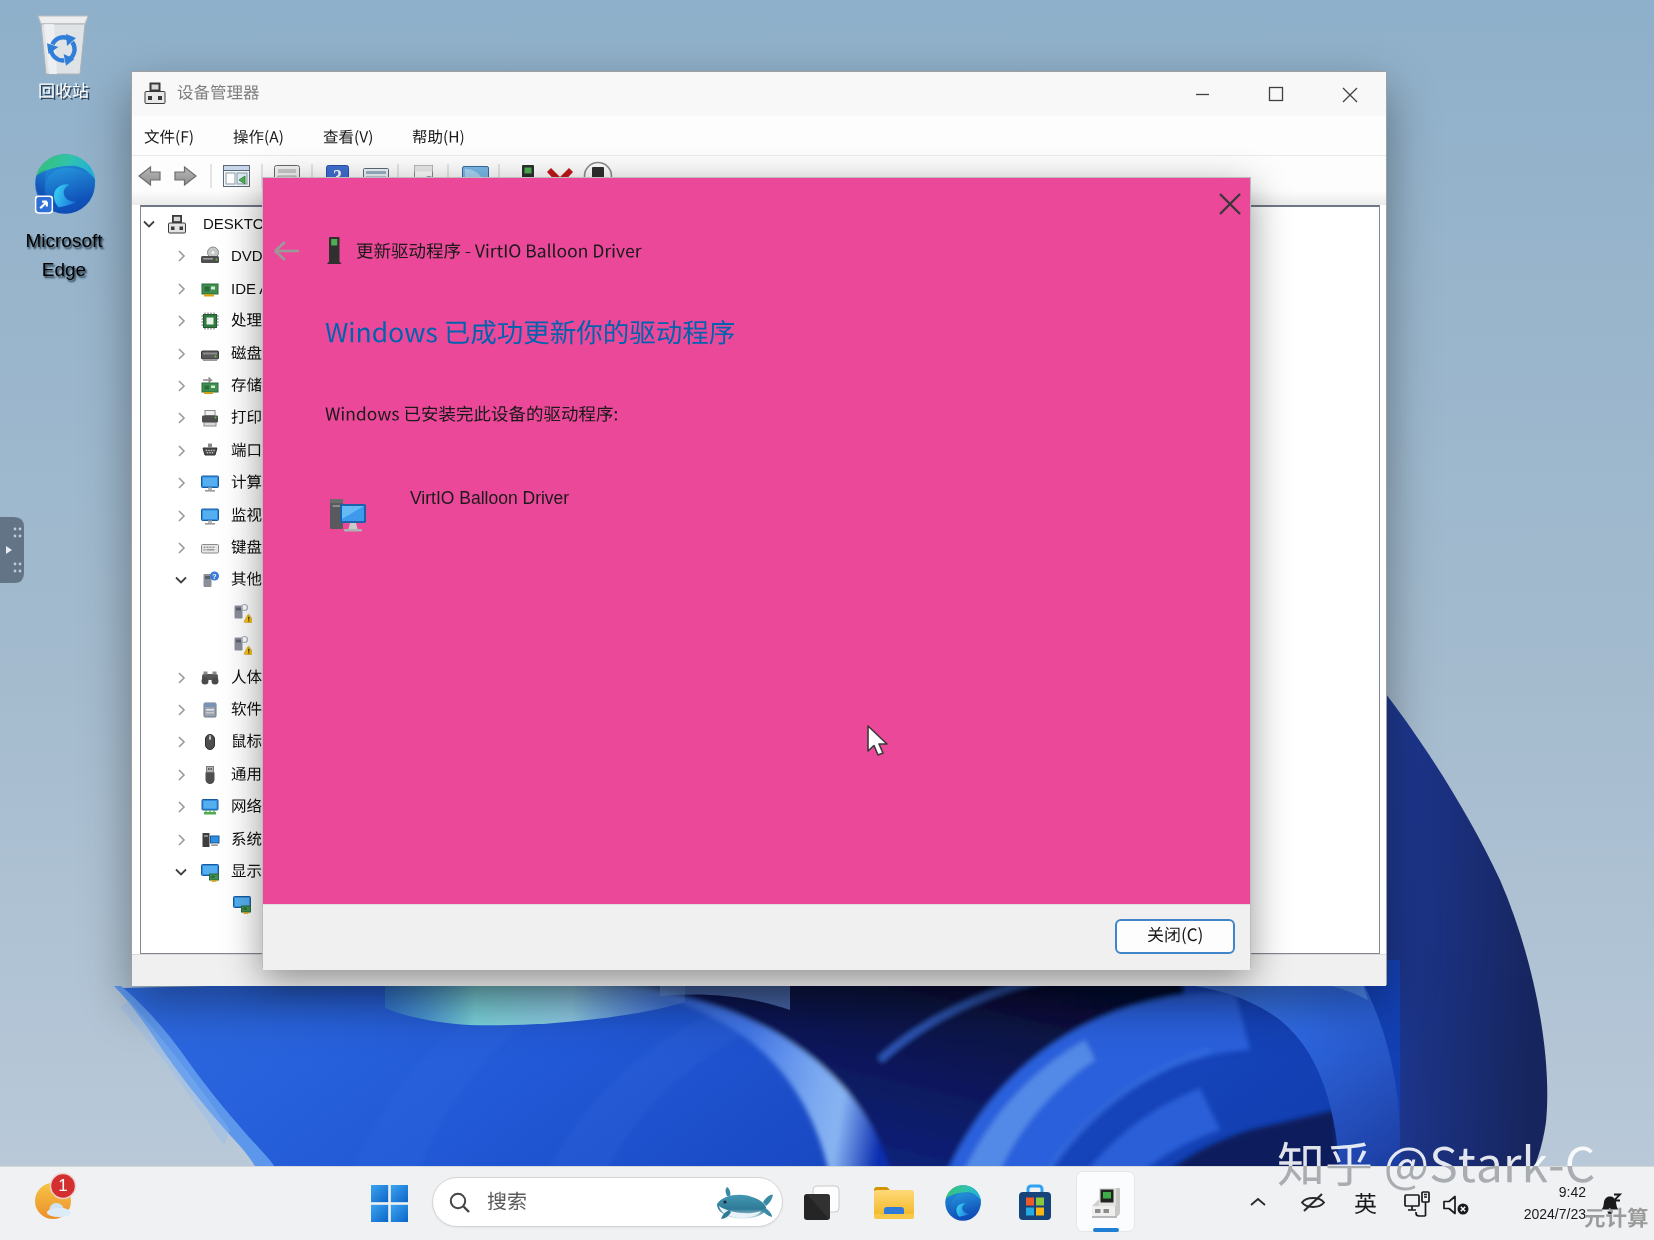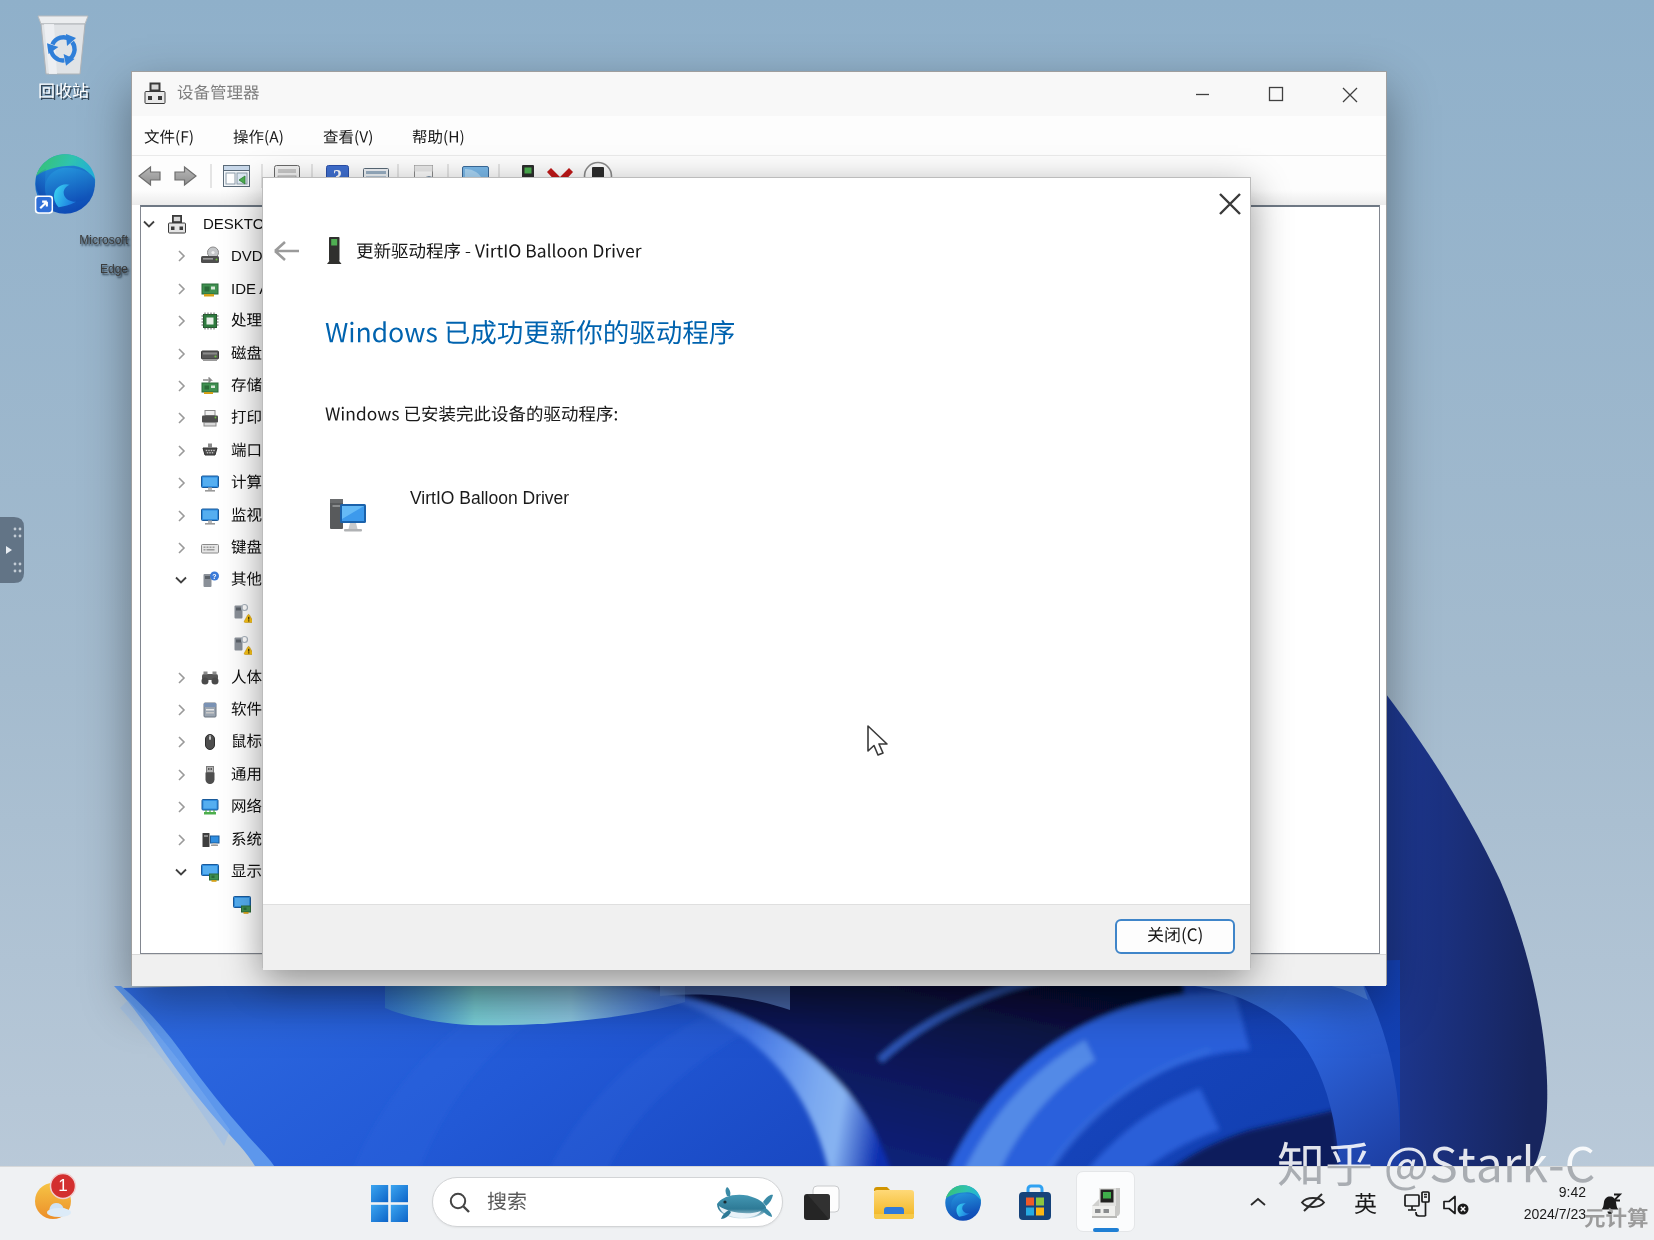--- a/index.html
+++ b/index.html
@@ -121,21 +121,21 @@
 <path d="M1.2 9 C2.6 4.2 7 0.8 12.1 0.8 C17.3 0.8 21.7 4.1 23 8.7 C23.4 10.2 23.4 11.3 23.2 12.3 C22.8 8.8 19.2 5.2 14.6 5.2 C9 5.2 4 7 1.2 9 Z" fill="url(#eg1)"></path>
 <path d="M23.2 10.2 C23.7 15.7 19.6 18.7 16.1 18.7 C13.4 18.7 11.5 17.2 11.5 15.3 C11.5 13.8 12.6 12.7 13.8 12.3 C12.3 11.8 10 12.2 8.7 13.9 C7.4 15.6 7.6 18.6 9.6 20.7 C6.6 19.9 4.5 17.2 4.5 13.8 C4.5 8.6 8.8 5.9 12.7 5.9 C17.8 5.9 22 7.9 23.2 10.2 Z" fill="url(#eg2)"></path>
 <path d="M9.6 20.7 C7.6 18.6 7.4 15.6 8.7 13.9 C10 12.2 12.3 11.8 13.8 12.3 C12.6 12.7 11.5 13.8 11.5 15.3 C11.5 17.2 13.4 18.7 16.1 18.7 C13.9 20 11.5 20.4 9.6 20.7 Z" fill="url(#eg3)"></path>
 <path d="M4.5 13.8 C4.5 17.2 6.6 19.9 9.6 20.7 C6 20.4 2.6 18 1.4 14.2 C1 12.8 0.9 11.4 1.2 9 C2.2 7.8 3.3 7 4.9 6.3 C4.6 7.9 4.5 11 4.5 13.8 Z" fill="url(#eg4)" opacity="0.8"></path>
 <g transform="translate(0.7,16.3) scale(0.31)">
 <rect x="0" y="0" width="22" height="22" rx="4" fill="#ffffff"></rect>
 <rect x="1.8" y="1.8" width="18.4" height="18.4" rx="3" fill="#2f6fd8"></rect>
 <path d="M6.5 15.5 L14.5 7.5 M14.5 7.5 L8.8 7.5 M14.5 7.5 L14.5 13.2" stroke="#fff" stroke-width="2.6" fill="none"></path>
 </g>
 </svg>
-<div style="position:absolute;left:0px;top:226px;width:128px;text-align:right;font-size:12px;color:#404040;text-shadow:1.5px 1.5px 2px rgba(20,35,50,.9);line-height:29px">Microsoft<br>Edge</div>
+<div style="position:absolute;left:0px;top:226px;width:128px;text-align:center;font-size:19px;color:#000000;text-shadow:1.5px 1.5px 2px rgba(20,35,50,.9);line-height:29px">Microsoft<br>Edge</div>
 <svg style="position:absolute;left:0;top:517px" width="24" height="66" viewBox="0 0 24 66">
 <path d="M0 0 L14 0 Q24 0 24 10 L24 56 Q24 66 14 66 L0 66 Z" fill="#5c6e80" opacity="0.92"></path>
 <path d="M6 29 l6 4 -6 4 Z" fill="#e8edf2"></path>
 <g fill="#c3ccd5">
 <circle cx="15" cy="12" r="1.4"></circle>
       <circle cx="20" cy="12" r="1.4"></circle>
 <circle cx="15" cy="19" r="1.4"></circle>
       <circle cx="20" cy="19" r="1.4"></circle>
 <circle cx="15" cy="47" r="1.4"></circle>
       <circle cx="20" cy="47" r="1.4"></circle>
@@ -502,21 +502,21 @@
 <svg style="position:absolute;left:231px;top:863px;overflow:visible" width="48" height="17" viewBox="0 -13.6 48 17">
     <path d="M3.8 -8.8H11.7V-7.2H3.8ZM3.8 -11.3H11.7V-9.7H3.8ZM2.7 -12.3V-6.3H12.9V-12.3ZM12.7 -5.1C12.2 -4.1 11.3 -2.8 10.6 -2L11.5 -1.5C12.2 -2.3 13.1 -3.6 13.7 -4.7ZM1.9 -4.6C2.6 -3.6 3.3 -2.2 3.7 -1.4L4.6 -1.9C4.3 -2.7 3.5 -4 2.8 -5ZM8.9 -5.7V-0.6H6.6V-5.7H5.5V-0.6H0.6V0.5H14.9V-0.6H10V-5.7Z M19.1 -5.4C18.5 -3.7 17.3 -2 16 -0.9C16.3 -0.7 16.9 -0.4 17.1 -0.2C18.3 -1.4 19.6 -3.2 20.3 -5.1ZM26.1 -5C27.2 -3.5 28.4 -1.5 28.8 -0.2L30 -0.7C29.5 -2 28.3 -4 27.2 -5.4ZM17.8 -11.9V-10.7H28.7V-11.9ZM16.4 -8.1V-7H22.6V-0.3C22.6 -0 22.6 0 22.3 0C22 0 21 0 19.9 0C20.1 0.4 20.3 0.9 20.3 1.2C21.7 1.2 22.6 1.2 23.2 1C23.7 0.8 23.9 0.5 23.9 -0.3V-7H30.1V-8.1Z M32 -11.8C32.8 -11.1 33.8 -10 34.2 -9.3L35.2 -10C34.7 -10.7 33.7 -11.7 32.8 -12.5ZM38.1 -5.3H43.5V-2.7H38.1ZM34.8 -7.5H31.6V-6.4H33.7V-1.6C33.1 -1.3 32.3 -0.7 31.6 0L32.3 1C33.1 0 33.9 -0.8 34.5 -0.8C34.8 -0.8 35.3 -0.3 36 0C37.1 0.7 38.4 0.8 40.2 0.8C41.7 0.8 44.5 0.7 45.6 0.7C45.6 0.3 45.8 -0.2 45.9 -0.5C44.4 -0.3 42.1 -0.2 40.3 -0.2C38.6 -0.2 37.2 -0.3 36.2 -0.9C35.6 -1.2 35.2 -1.6 34.8 -1.7ZM37 -6.2V-1.8H44.7V-6.2H41.4V-8.2H45.8V-9.2H41.4V-11.3C42.7 -11.4 43.9 -11.7 44.8 -11.9L44.3 -12.9C42.4 -12.3 39.1 -12 36.4 -11.8C36.5 -11.5 36.7 -11.1 36.7 -10.8C37.8 -10.9 39 -11 40.3 -11.1V-9.2H35.7V-8.2H40.3V-6.2Z" fill="#111"></path>
   </svg>
 <svg style="position:absolute;left:232px;top:894px" width="20" height="20" viewBox="0 0 20 20">
     <rect x="1.5" y="2.5" width="17" height="11" rx="1" fill="#2e8de0" stroke="#1a5a9a"></rect>
     <rect x="3" y="4" width="14" height="8" fill="#55aef0"></rect>
     <rect x="9.5" y="12" width="9" height="6" fill="#3f9050" stroke="#2a6a38"></rect>
     <rect x="11.5" y="18" width="5" height="1.8" fill="#d4a017"></rect>
     <rect x="11.5" y="13.5" width="3" height="2.5" fill="#2a6a38"></rect>
   </svg>
-<div style="position:absolute;left:262px;top:177px;width:989px;height:791px;background:#ffffff;border:1px solid #bcbcbc;box-shadow:0 12px 36px rgba(0,0,0,.42);box-sizing:border-box">
+<div style="position:absolute;left:262px;top:177px;width:989px;height:791px;background:#ec4899;border:1px solid #bcbcbc;box-shadow:0 12px 36px rgba(0,0,0,.42);box-sizing:border-box">
     <svg style="position:absolute;left:952px;top:11px" width="30" height="30" viewBox="0 0 30 30">
       <path d="M5 5 L25 25 M25 5 L5 25" stroke="#3a3a3a" stroke-width="2.4" fill="none"></path>
     </svg>
     <svg style="position:absolute;left:8px;top:59px" width="32" height="28" viewBox="0 0 32 28">
       <path d="M4 14 L28 14 M4 14 L14 5 M4 14 L14 23" stroke="#9a9a9a" stroke-width="2.6" fill="none"></path>
     </svg>
     <svg style="position:absolute;left:62px;top:58px" width="18" height="30" viewBox="0 0 18 30">
 <rect x="4" y="1" width="10.5" height="24" rx="0.8" fill="#30302e"></rect>
 <rect x="6.2" y="3" width="6" height="6.5" fill="#4fae52"></rect>
 <path d="M2 28 L16.5 28 L14.2 25 L4.3 25 Z" fill="#30302e"></path>

